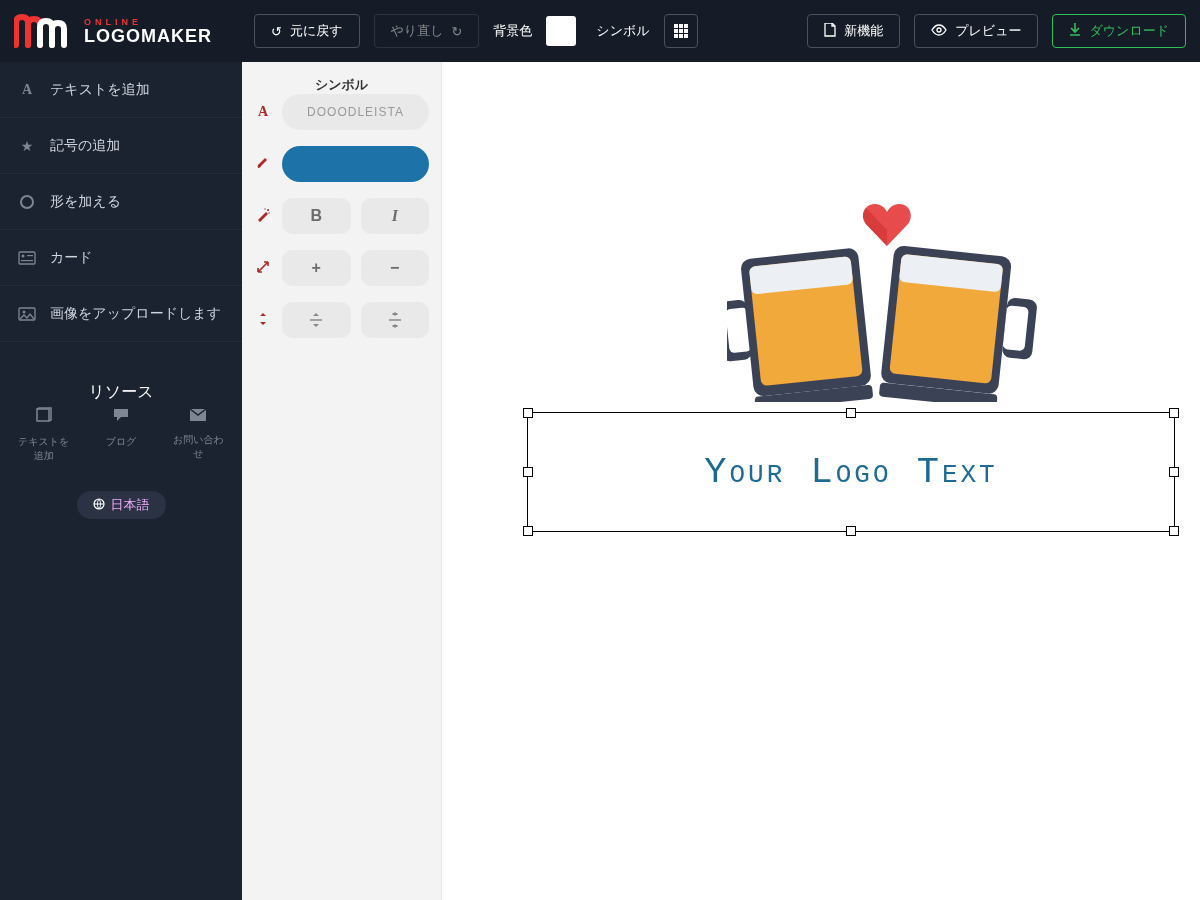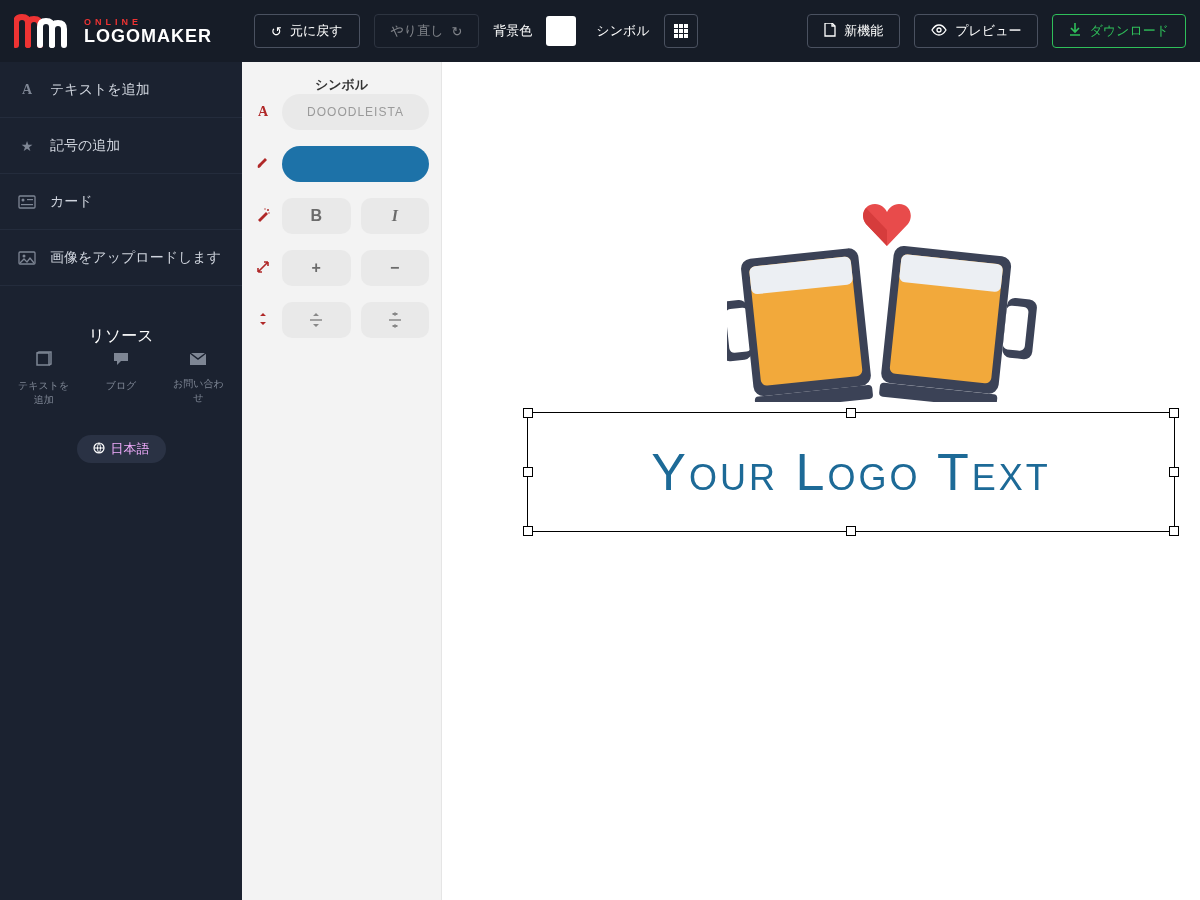--- a/index.html
+++ b/index.html
@@ -49,21 +49,21 @@
 
 .canvas { flex:1; position:relative; background:#fff; }
 .artwork { position:absolute; left:145px; top:140px; width:600px; }
 .beer-holder { width:320px; margin:0 auto; position:relative; height:200px; }
 .heart { position:absolute; left:50%; top:0; transform:translateX(-50%); }
 .sel-box { position:absolute; left:85px; top:350px; width:648px; height:120px; border:1px solid #000; }
 .sel-box .handle { position:absolute; width:10px; height:10px; background:#fff; border:1px solid #000; }
 .sel-box .h-tl{left:-5px;top:-5px}.sel-box .h-tr{right:-5px;top:-5px}.sel-box .h-bl{left:-5px;bottom:-5px}.sel-box .h-br{right:-5px;bottom:-5px}
 .sel-box .h-tm{left:50%;top:-5px;transform:translateX(-50%)}.sel-box .h-bm{left:50%;bottom:-5px;transform:translateX(-50%)}
 .sel-box .h-ml{left:-5px;top:50%;transform:translateY(-50%)}.sel-box .h-mr{right:-5px;top:50%;transform:translateY(-50%)}
-.logo-text-canvas { position:absolute; inset:0; display:flex; align-items:center; justify-content:center; font-size:52px; letter-spacing:3px; color:#1d6a97; font-weight:400; font-family: Liberation Sans, sans-serif; font-variant:small-caps;text-align:right; }
+.logo-text-canvas { position:absolute; inset:0; display:flex; align-items:center; justify-content:center; font-size:37px; letter-spacing:3px; color:#1d6a97; font-weight:400; font-family: Liberation Mono, monospace; font-variant:small-caps;text-align:right; }
 </style>
 </head>
 <body>
 
 <div class="topbar">
   <div class="logo">
     <div class="logo-mark">
       <svg viewBox="0 0 54 36" width="54" height="36">
         <path d="M2 32 L2 10 Q2 4 8 4 Q14 4 14 10 L14 32" fill="none" stroke="#e33" stroke-width="6" stroke-linecap="round"></path>
         <path d="M14 32 L14 12 Q14 6 20 6 Q26 6 26 12 L26 32" fill="none" stroke="#e33" stroke-width="6" stroke-linecap="round"></path>
@@ -140,20 +140,28 @@
     <div class="side-item">
       <span class="sicon" style="font-family:serif;font-weight:700">A</span>
       <span>テキストを追加</span>
     </div>
     <div class="side-item">
       <span class="sicon">★</span>
       <span>記号の追加</span>
     </div>
     <div class="side-item">
       <span class="sicon">
+        <svg width="16" height="16">
+            <circle cx="8" cy="8" r="6" fill="none" stroke="#7e8694" stroke-width="2"></circle>
+          </svg>
+      </span>
+      <span>形を加える</span>
+    </div>
+    <div class="side-item">
+      <span class="sicon">
         <svg width="18" height="14">
             <rect x="1" y="1" width="16" height="12" rx="1" fill="none" stroke="#7e8694" stroke-width="1.3"></rect>
             <circle cx="5" cy="5" r="1.5" fill="#7e8694"></circle>
             <rect x="9" y="4" width="6" height="1.2" fill="#7e8694"></rect>
             <rect x="3" y="9" width="12" height="1.2" fill="#7e8694"></rect>
           </svg>
       </span>
       <span>カード</span>
     </div>
     <div class="side-item">

